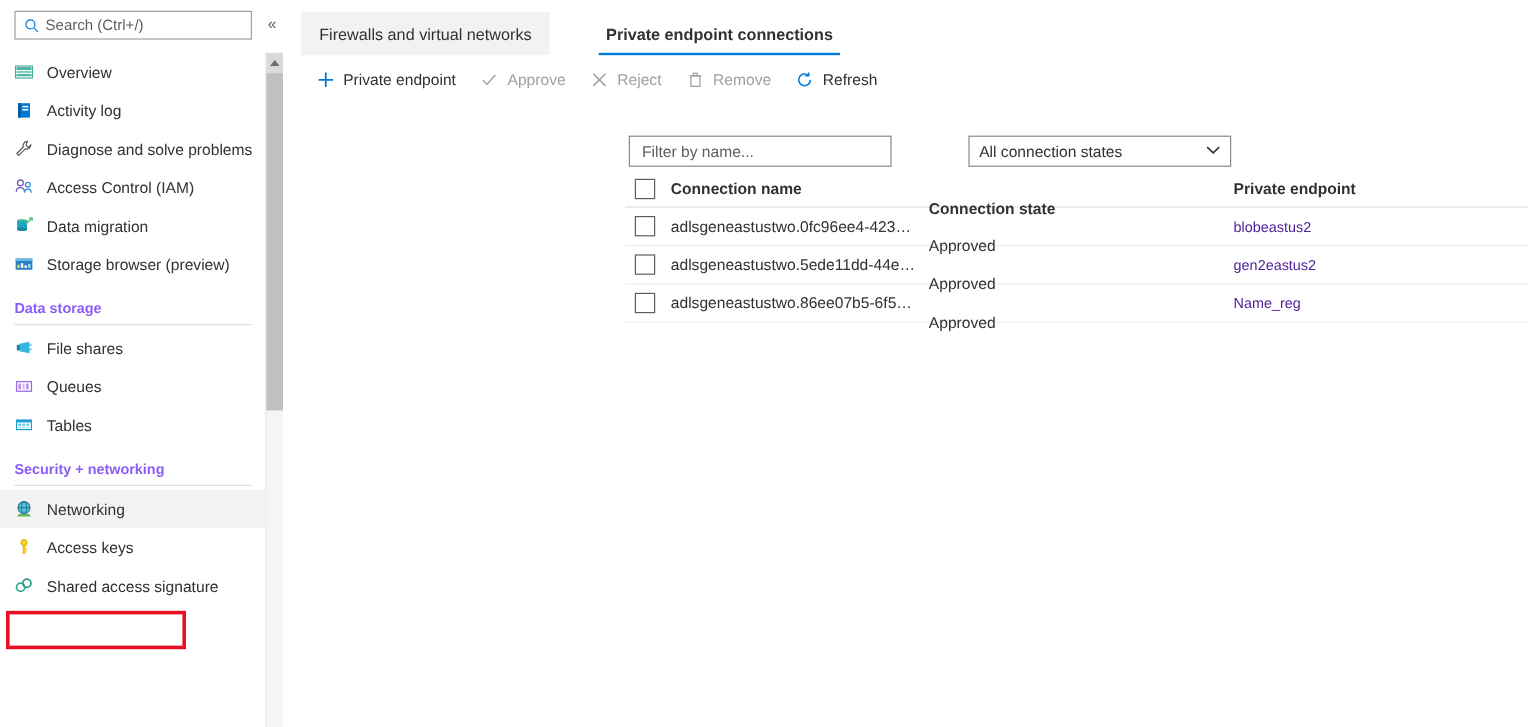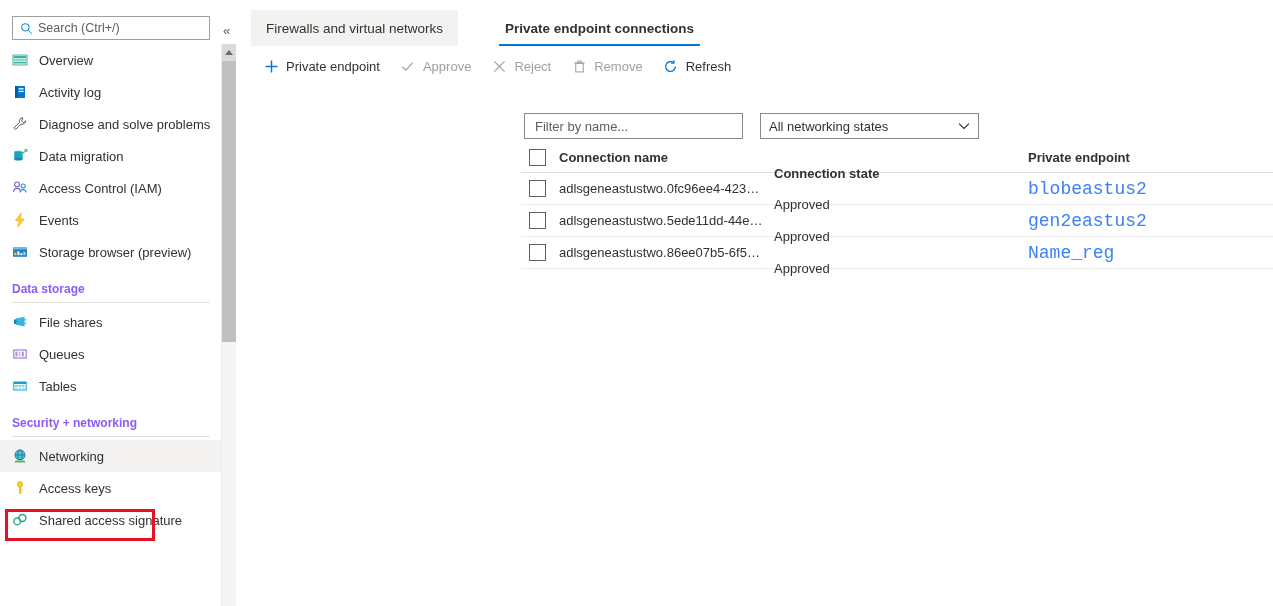--- a/index.html
+++ b/index.html
@@ -20,21 +20,21 @@
   .sidebar {
     position: relative;
     width: 236px;
     height: 606px;
     background: #ffffff;
     flex: 0 0 236px;
     overflow: hidden;
   }
   .search-row {
     display: flex;
-    align-items: flex-end;
+    align-items: flex-start;
     padding: 9px 0 0 12px;
     height: 40px;
   }
   .search-box {
     position: relative;
     width: 212px; height: 24px;
     border: 1px solid #a19f9d;
     background: #fff;
     display: flex; align-items: center;
   }
@@ -202,21 +202,21 @@
     cursor: pointer;
     white-space: nowrap;
   }
   .tb-btn.disabled { color: #a19f9d; cursor: default; }
   .tb-btn .tb-ico {
     width: 16px; height: 16px;
     margin-right: 7px;
     display: flex; align-items: center; justify-content: center;
     flex: 0 0 16px;
   }
-  .filters-abs { position: absolute; left: 288px; top: 113px; display: flex; align-items: center; }
+  .filters-abs { position: absolute; left: 288px; top: 113px; display: flex; align-items: center; gap: 47px; }
   .filter-input {
     width: 219px; height: 26px;
     border: 1px solid #8a8886;
     background: #fff;
     display: flex; align-items: center;
     padding: 0 8px;
   }
   .filter-input input {
     border: none; outline: none; width: 100%;
     font-family: "Liberation Sans", sans-serif;
@@ -277,24 +277,23 @@
     color: #323130;
   }
   .trow .cell {
     font-size: 13px;
     color: #323130;
     white-space: nowrap;
     overflow: hidden;
     text-overflow: ellipsis;
   }
   .link {
-    color: #3b82f6;
+    color: #4c1d95;
     cursor: pointer;
-    font-size: 18px;
-    font-family: Liberation Mono, monospace;
+    font-size: 12px;
   }
 </style>
 </head>
 <body>
 
 <div class="app">
 
   <div class="sidebar">
 
     <div class="search-row">
@@ -343,50 +342,42 @@
             <svg width="16" height="16" viewBox="0 0 16 16">
               <path d="M10.8 1.8a3.6 3.6 0 0 0-3.4 4.7L2 11.9l1.6 1.6 5.4-5.4a3.6 3.6 0 0 0 4.7-3.4l-2.2 2.2-1.8-1.8z" fill="#ffffff" stroke="#5b5b5b" stroke-width="1"></path>
             </svg>
           </span>
           <span class="lbl">Diagnose and solve problems</span>
         </div>
 
         <div class="nav-item">
           <span class="ico">
             <svg width="16" height="16" viewBox="0 0 16 16">
+              <circle cx="5" cy="4.4" r="2.4" fill="none" stroke="#7a5cc7" stroke-width="1.1"></circle>
+              <path d="M1.6 12c0-2.3 1.6-3.6 3.4-3.6S8.4 9.7 8.4 12" fill="none" stroke="#7a5cc7" stroke-width="1.1"></path>
+              <circle cx="11.2" cy="6" r="2" fill="none" stroke="#2f8fd8" stroke-width="1.1"></circle>
+              <path d="M8.4 12.6c0-1.9 1.3-3 2.8-3s2.8 1.1 2.8 3" fill="none" stroke="#2f8fd8" stroke-width="1.1"></path>
+            </svg>
+          </span>
+          <span class="lbl">Access Control (IAM)</span>
+        </div>
+
+        <div class="nav-item">
+          <span class="ico">
+            <svg width="16" height="16" viewBox="0 0 16 16">
               <ellipse cx="6.4" cy="4" rx="4.2" ry="1.6" fill="#5ec07a"></ellipse>
               <rect x="2.2" y="4" width="8.4" height="7" fill="#1fa3c4"></rect>
               <ellipse cx="6.4" cy="11" rx="4.2" ry="1.6" fill="#1789a6"></ellipse>
               <path d="M9.5 6.5 L14.2 2.2" stroke="#5ec07a" stroke-width="1.3"></path>
               <path d="M12.4 1.6 L14.8 1.6 L14.8 4" fill="none" stroke="#5ec07a" stroke-width="1.3"></path>
             </svg>
           </span>
           <span class="lbl">Data migration</span>
         </div>
 
-        <div class="nav-item">
-          <span class="ico">
-            <svg width="16" height="16" viewBox="0 0 16 16">
-              <circle cx="5" cy="4.4" r="2.4" fill="none" stroke="#7a5cc7" stroke-width="1.1"></circle>
-              <path d="M1.6 12c0-2.3 1.6-3.6 3.4-3.6S8.4 9.7 8.4 12" fill="none" stroke="#7a5cc7" stroke-width="1.1"></path>
-              <circle cx="11.2" cy="6" r="2" fill="none" stroke="#2f8fd8" stroke-width="1.1"></circle>
-              <path d="M8.4 12.6c0-1.9 1.3-3 2.8-3s2.8 1.1 2.8 3" fill="none" stroke="#2f8fd8" stroke-width="1.1"></path>
-            </svg>
-          </span>
-          <span class="lbl">Access Control (IAM)</span>
-        </div>
-
-        <div class="nav-item">
-          <span class="ico">
-            <svg width="16" height="16" viewBox="0 0 16 16">
-              <path d="M9.2 1 L3.4 8.6 L7 8.6 L6 15 L12.2 7.1 L8.4 7.1 Z" fill="#ffd02e" stroke="#e8a200" stroke-width="0.6"></path>
-            </svg>
-          </span>
-          <span class="lbl">Events</span>
-        </div>
 
         <div class="nav-item">
           <span class="ico">
             <svg width="16" height="16" viewBox="0 0 16 16">
               <rect x="1" y="3.4" width="14" height="9.4" fill="#2b7fc4"></rect>
               <rect x="1" y="3.4" width="14" height="2" fill="#6fc0e8"></rect>
               <rect x="2.4" y="8.6" width="2" height="2.6" fill="#ffd02e"></rect>
               <rect x="5.4" y="7.4" width="2" height="3.8" fill="#ffffff"></rect>
               <rect x="8.4" y="9.2" width="2" height="2" fill="#ffffff"></rect>
               <rect x="11.4" y="8" width="2" height="3.2" fill="#9be0ff"></rect>
@@ -553,21 +544,21 @@
         </span>
         <span>Refresh</span>
       </div>
     </div>
 
     <div class="filters-abs">
       <div class="filter-input">
         <input type="text" placeholder="Filter by name..." style="">
       </div>
       <div class="filter-select">
-        <span>All networking states</span>
+        <span>All connection states</span>
         <span class="chev">
           <svg width="12" height="8" viewBox="0 0 12 8">
             <path d="M1 1.6 L6 6.4 L11 1.6" fill="none" stroke="#323130" stroke-width="1.2"></path>
           </svg>
         </span>
       </div>
     </div>
 
     <div class="table">
 

